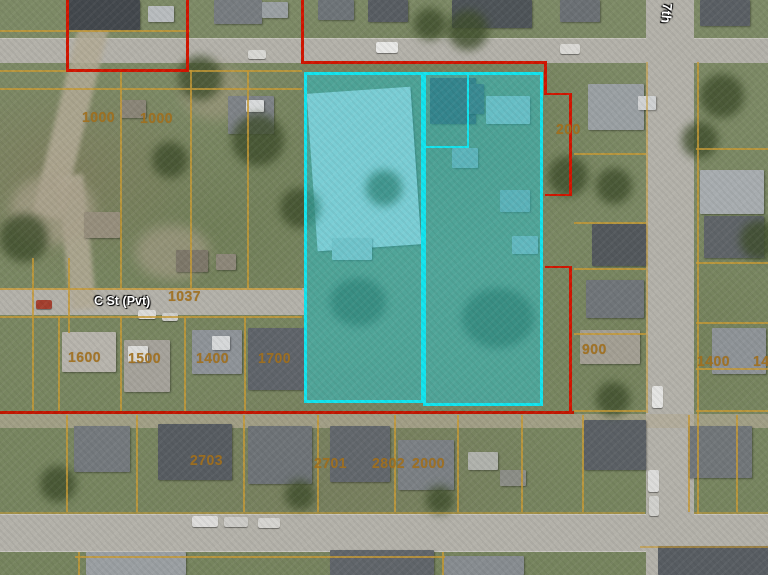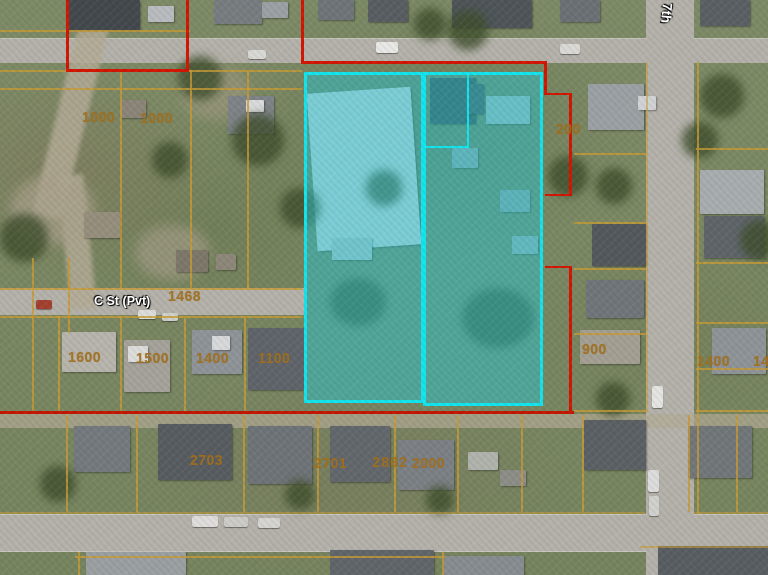--- a/index.html
+++ b/index.html
@@ -191,31 +191,31 @@
 
   <div class="sel" style="left:304px;top:72px;width:120px;height:331px;"></div>
   <div class="sel" style="left:423px;top:72px;width:120px;height:334px;"></div>
   <div class="notch" style="left:423px;top:72px;width:46px;height:76px;"></div>
 
   <div class="grain"></div>
 
   <div id="parcel-labels" style="left:0;top:0;width:768px;height:575px;pointer-events:none;">
       <span class="plabel" style="left: 82px; top: 109px;">1000</span>
       <span class="plabel" style="left: 140px; top: 110px;">1000</span>
-      <span class="plabel" style="left: 168px; top: 288px;">1468</span>
+      <span class="plabel" style="left: 168px; top: 288px;">1037</span>
       <span class="plabel" style="left: 68px; top: 349px;">1600</span>
-      <span class="plabel" style="left: 136px; top: 350px;">1500</span>
+      <span class="plabel" style="left: 128px; top: 350px;">1500</span>
       <span class="plabel" style="left: 196px; top: 350px;">1400</span>
-      <span class="plabel" style="left: 258px; top: 350px;">1100</span>
+      <span class="plabel" style="left: 258px; top: 350px;">1700</span>
       <span class="plabel" style="left: 556px; top: 121px;">200</span>
       <span class="plabel" style="left: 582px; top: 341px;">900</span>
       <span class="plabel" style="left: 697px; top: 353px;">1400</span>
       <span class="plabel" style="left: 753px; top: 353px;">1400</span>
       <span class="plabel" style="left: 190px; top: 452px;">2703</span>
       <span class="plabel" style="left: 314px; top: 455px;">2701</span>
-      <span class="plabel" style="left: 372px; top: 455px; font-family: Liberation Mono, monospace;">2802</span>
+      <span class="plabel" style="left: 372px; top: 455px;">2802</span>
       <span class="plabel" style="left: 412px; top: 455px;">2000</span>
     </div>
   <div id="street-labels" style="left:0;top:0;width:768px;height:575px;pointer-events:none;">
       <span class="slabel" style="left: 94px; top: 294px; font-size: 12.5px;">C St (Pvt)</span>
       <span class="slabel" style="left: 676px; top: -9px; font-size: 13.5px; transform: rotate(95deg); transform-origin: 0px 0px;">S 7th</span>
     </div>
 </div>
 
 </body></html>

